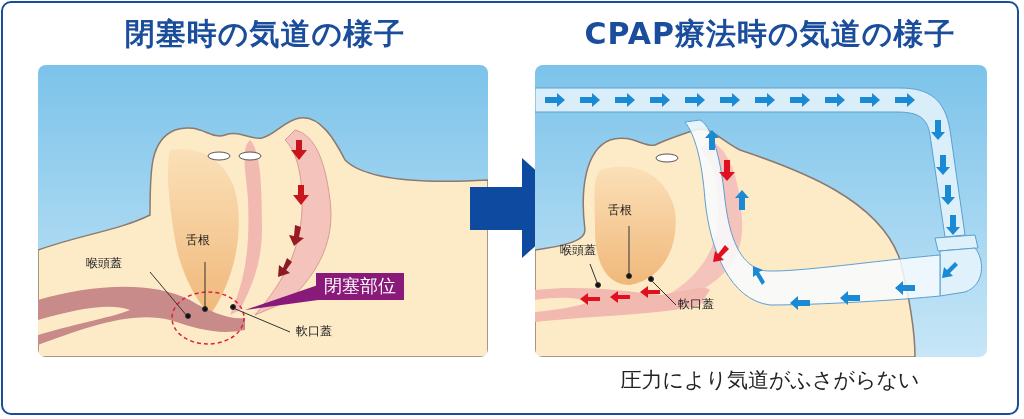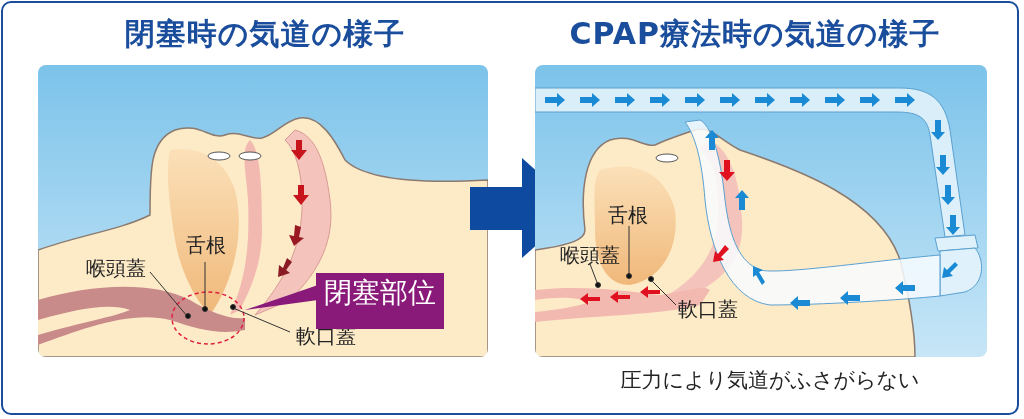--- a/index.html
+++ b/index.html
@@ -1,23 +1,23 @@
 <!DOCTYPE html>
 <html><head>
 <meta charset="utf-8">
 <style>
   html,body{margin:0;padding:0;background:#fff;}
   body{width:1024px;height:419px;position:relative;overflow:hidden;font-family:"DejaVu Sans",sans-serif;}
   .frame{position:absolute;left:1px;top:1px;width:1018px;height:414px;border:2px solid #1a4d9c;border-radius:10px;box-sizing:border-box;}
   .title{position:absolute;top:14px;font-size:30px;font-weight:bold;color:#1a4d9c;letter-spacing:1px;text-align:center;}
   .title.left{left:40px;width:450px;}
-  .title.right{left:530px;width:450px;}
+  .title.right{left:545px;width:450px;}
   svg.scene{position:absolute;left:0;top:0;}
-  .lbl{position:absolute;font-size:20px;color:#222;white-space:nowrap;}
-  .badge{position:absolute;left:316px;top:273px;background:#8a1a7a;color:#fff;font-size:28px;padding:1px 8px 17px 8px;}
+  .lbl{position:absolute;font-size:12px;color:#222;white-space:nowrap;}
+  .badge{position:absolute;left:316px;top:273px;background:#8a1a7a;color:#fff;font-size:18px;padding:1px 8px 2px 8px;}
   .caption{position:absolute;left:560px;top:366px;width:420px;text-align:center;font-size:21px;color:#222;}
 </style>
 </head>
 <body>
 
 <div class="frame"></div>
 
 <div class="title left">閉塞時の気道の様子</div>
 <div class="title right">CPAP療法時の気道の様子</div>
 

